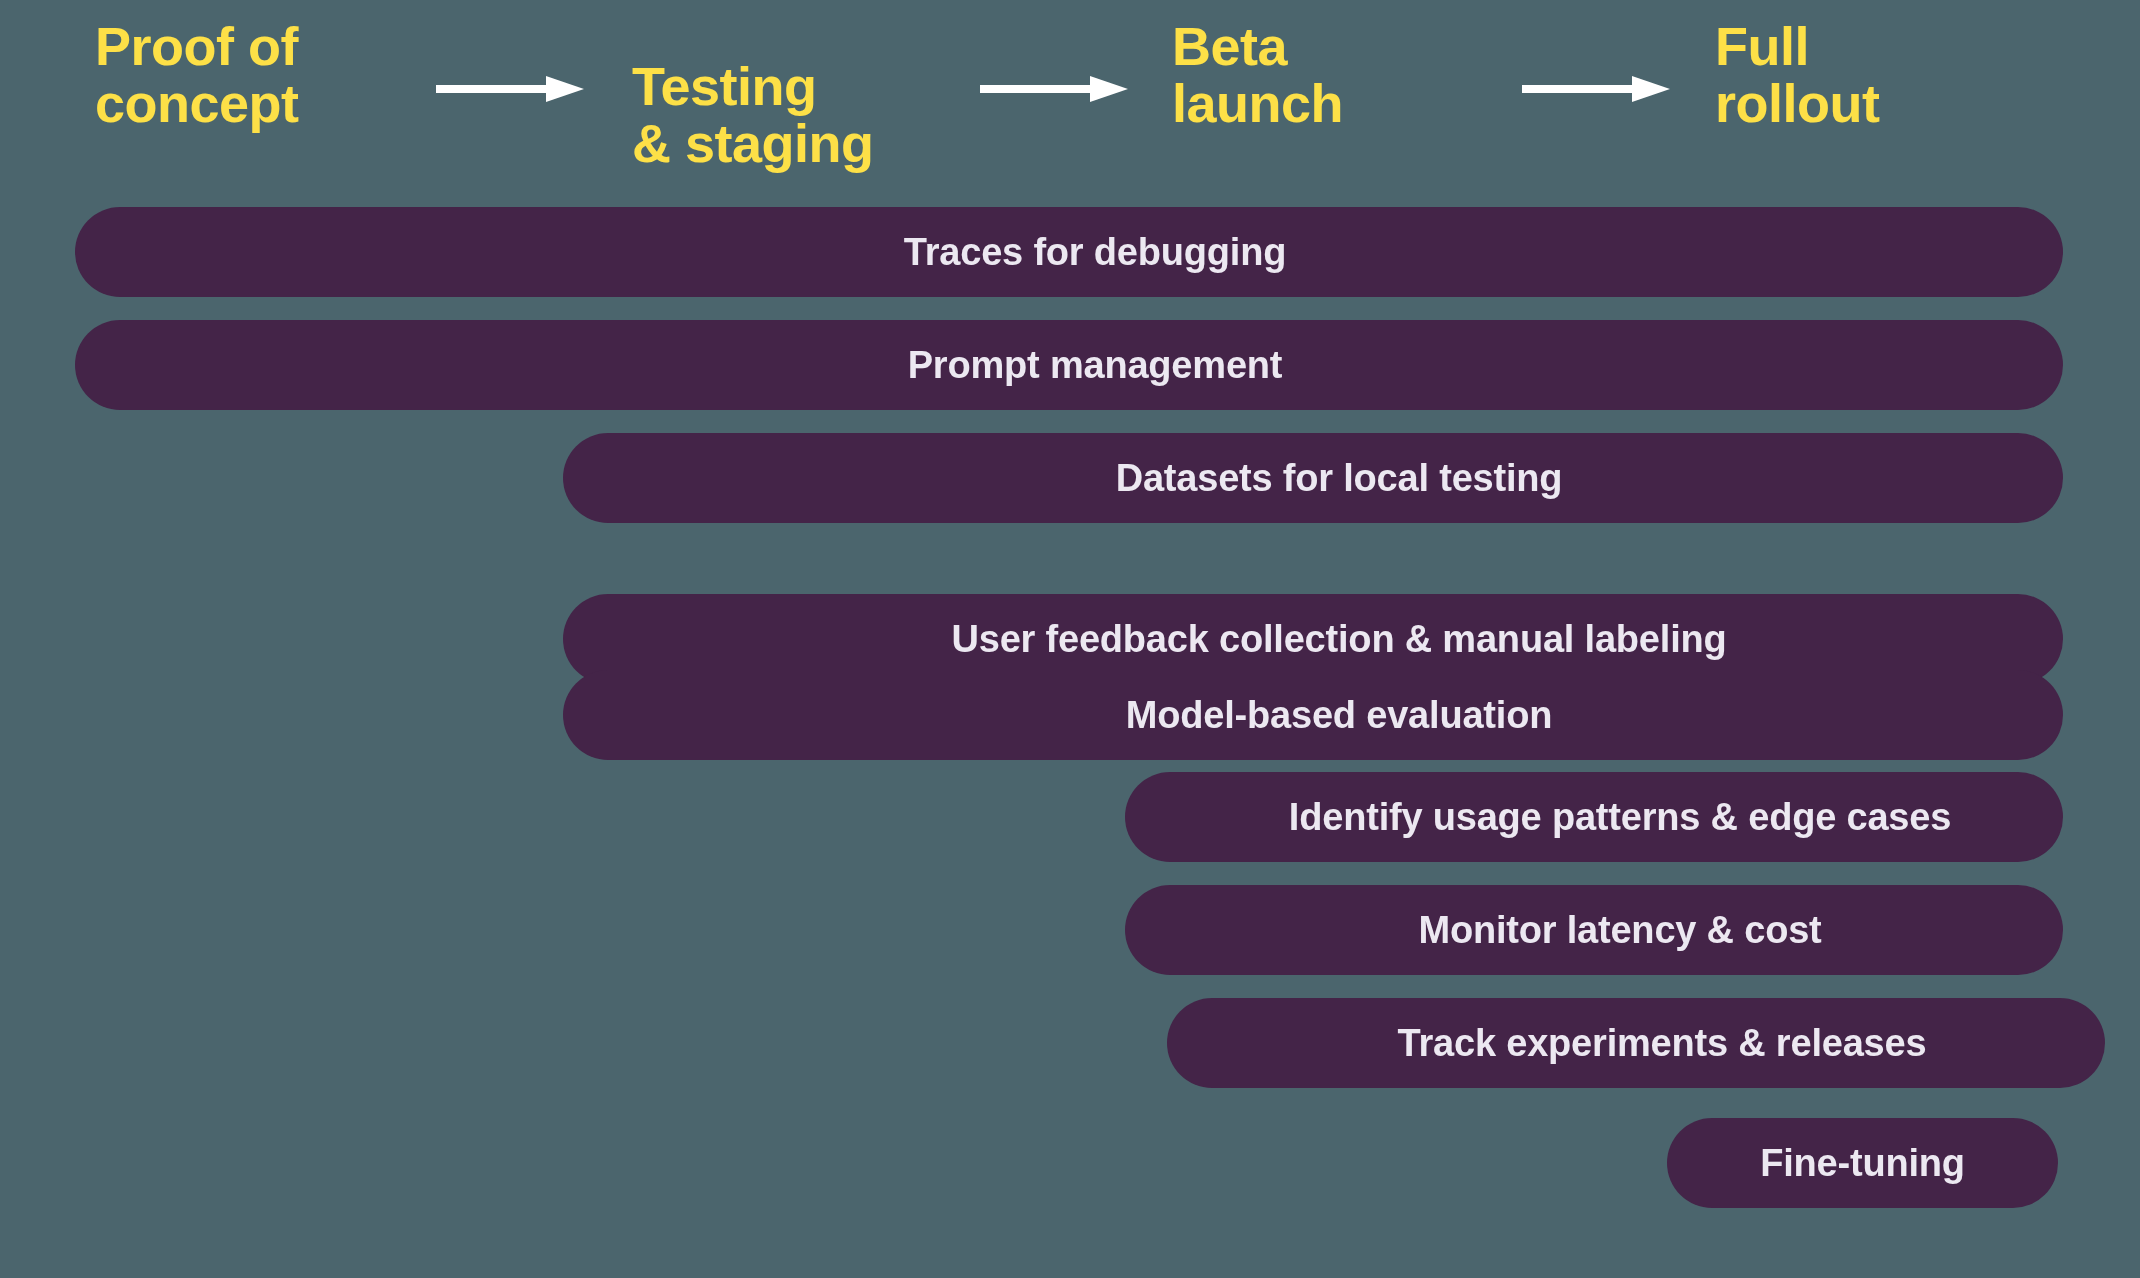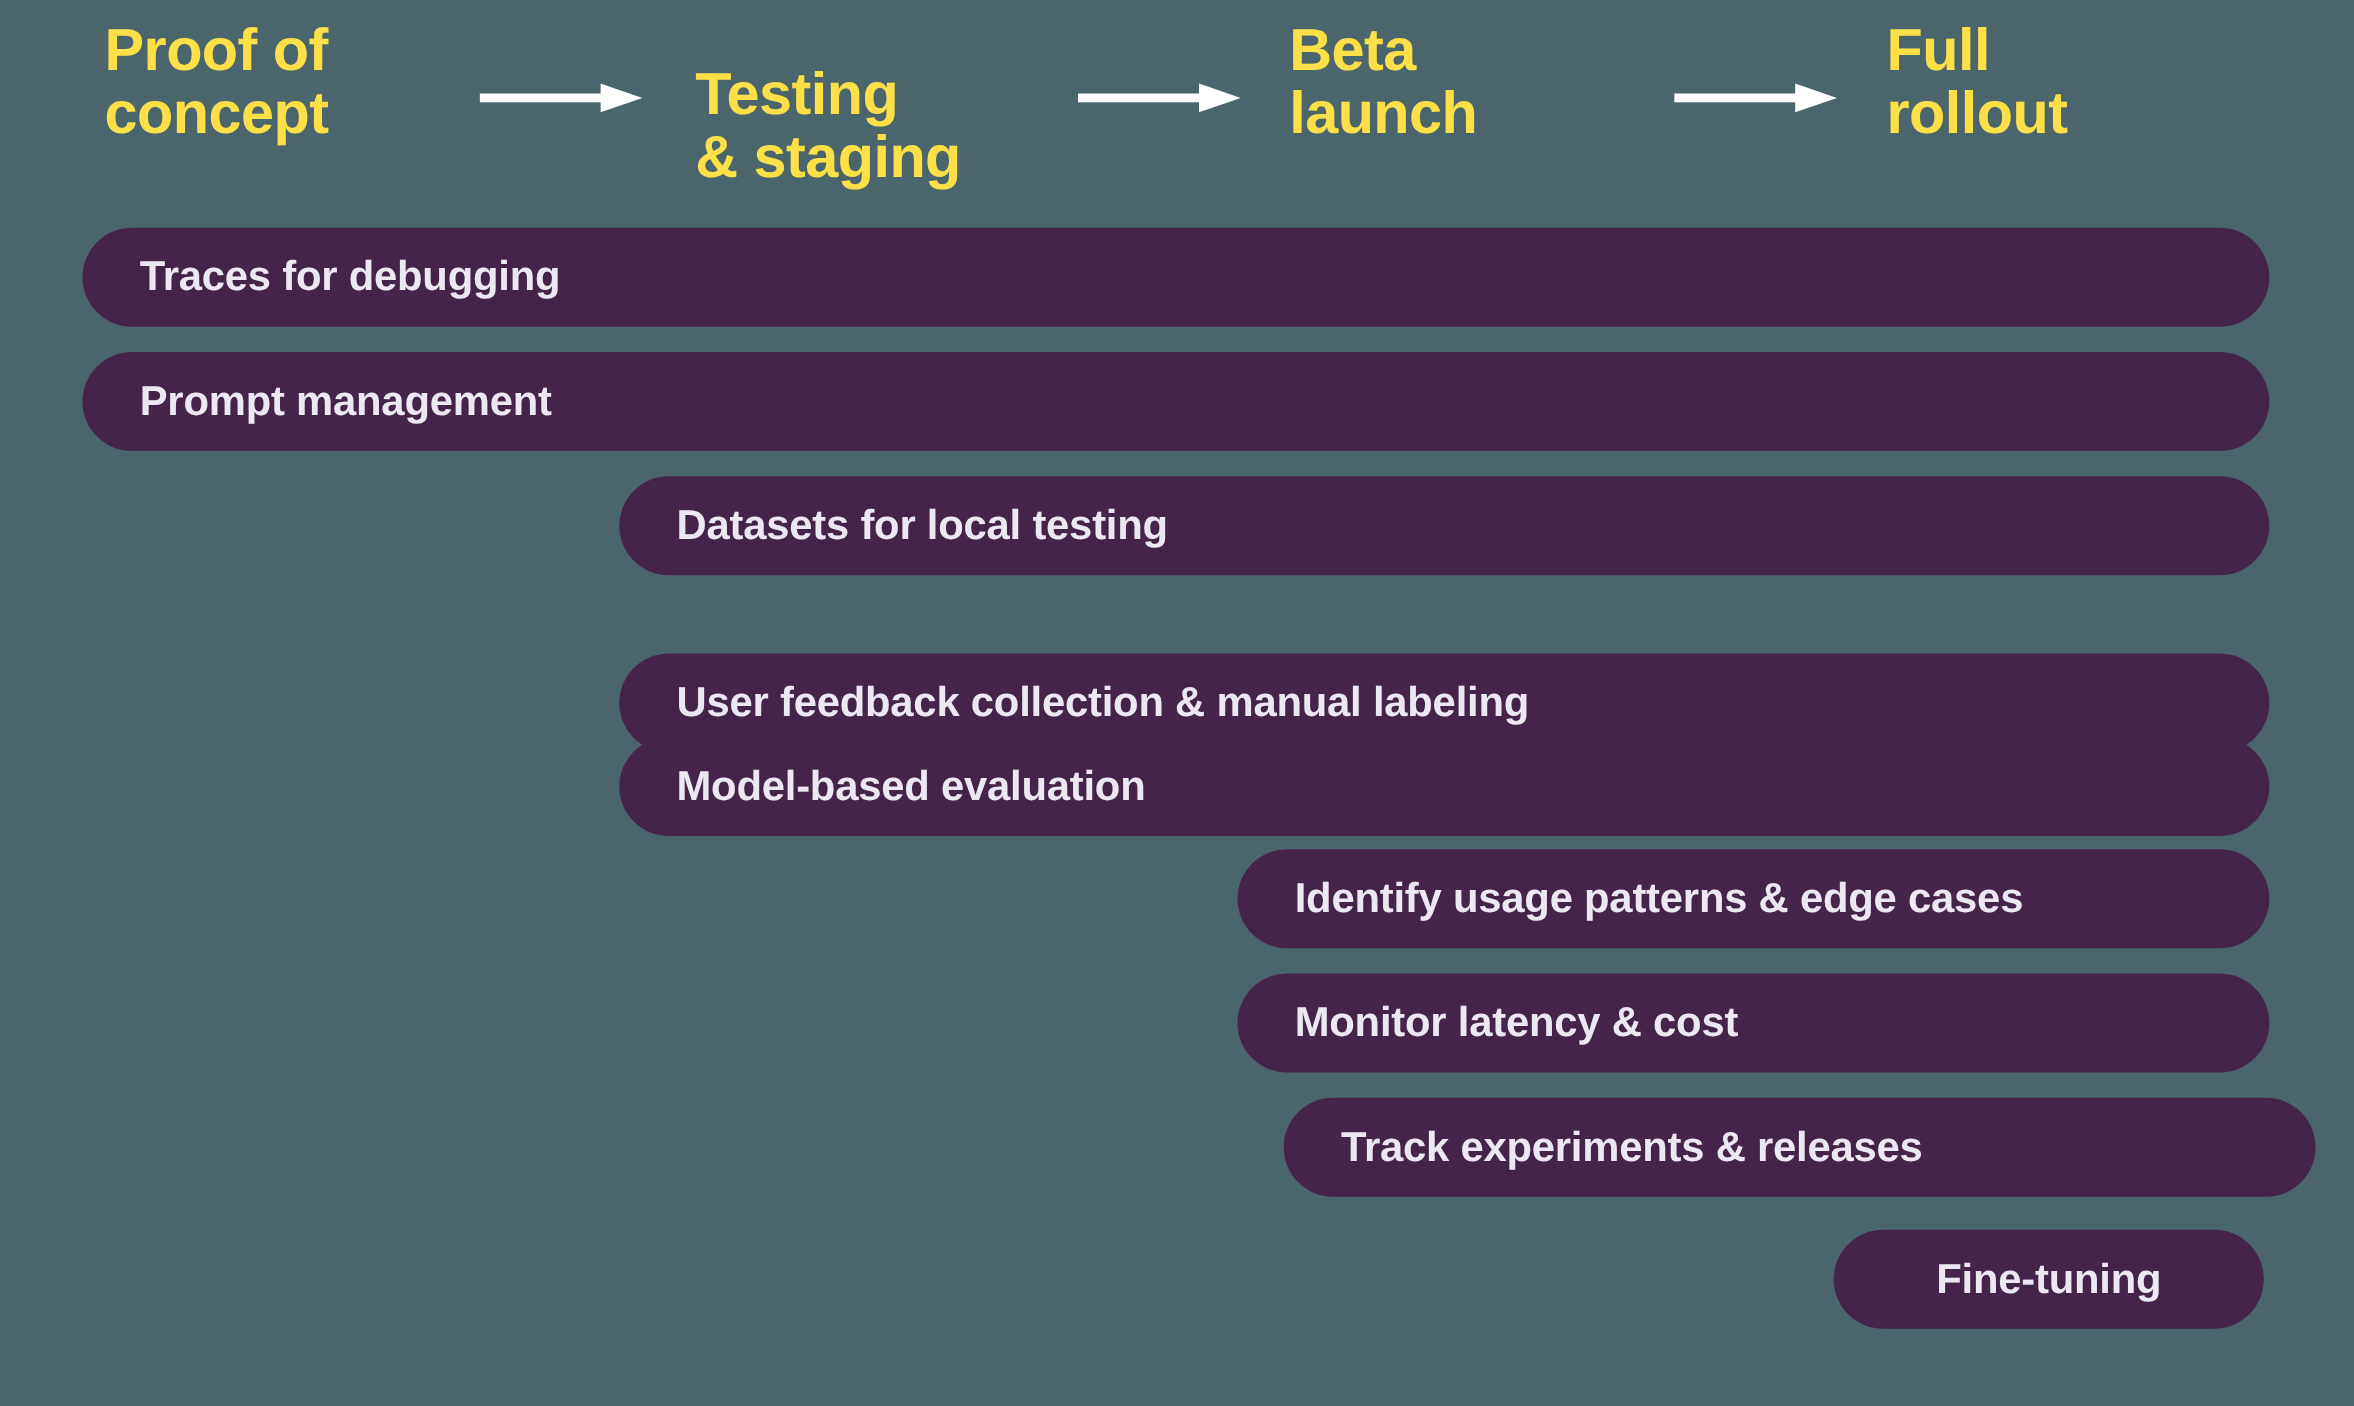--- a/index.html
+++ b/index.html
@@ -35,21 +35,21 @@
   
   .bar{
     position:absolute;
     height:90px;
     background:#442448;
     border-radius:45px;
     display:flex;
     align-items:center;
     box-sizing:border-box;
   }
-  .bar.left-label{ justify-content:flex-start; padding-left:52px; }
+  .bar.left-label{ justify-content:center; padding-left:52px; }
   .bar.center-label{ justify-content:center; padding:0 40px; }
   .bar-text{
     color:#ece8f1;
     font-size:38px;
     font-weight:bold;
     letter-spacing:-0.2px;
     white-space:nowrap;
   }
 </style>
 </head>

